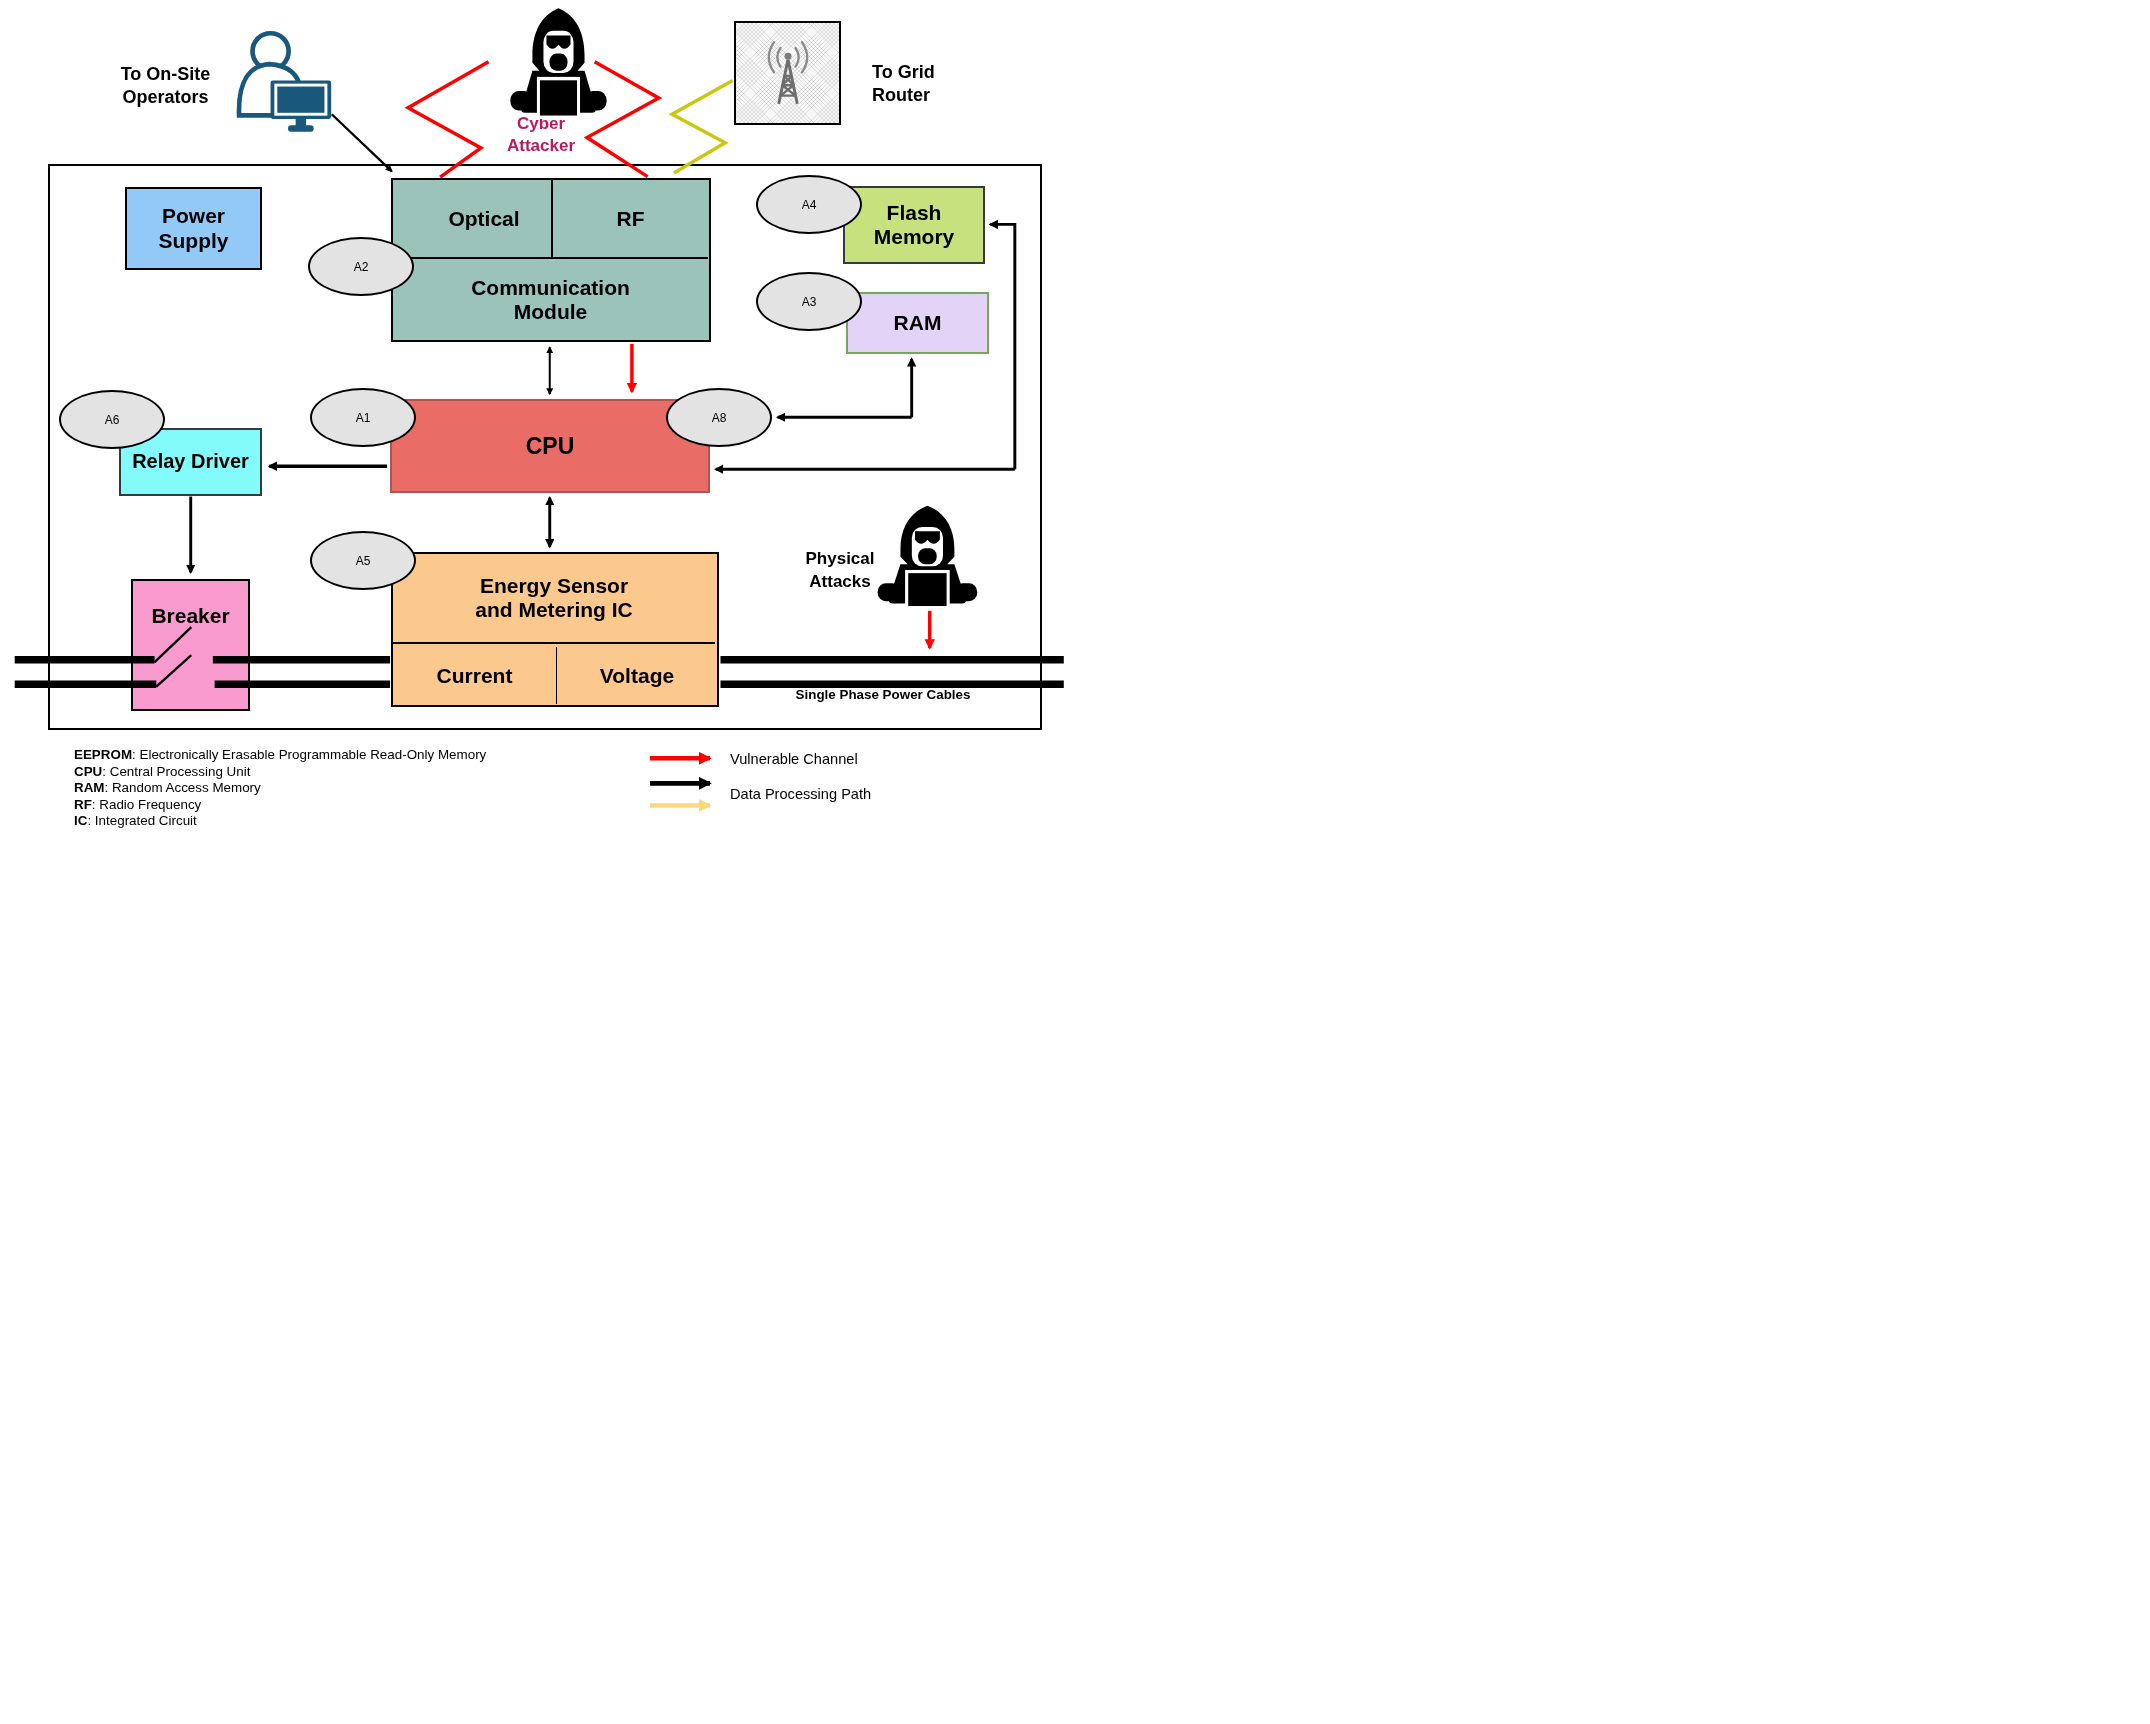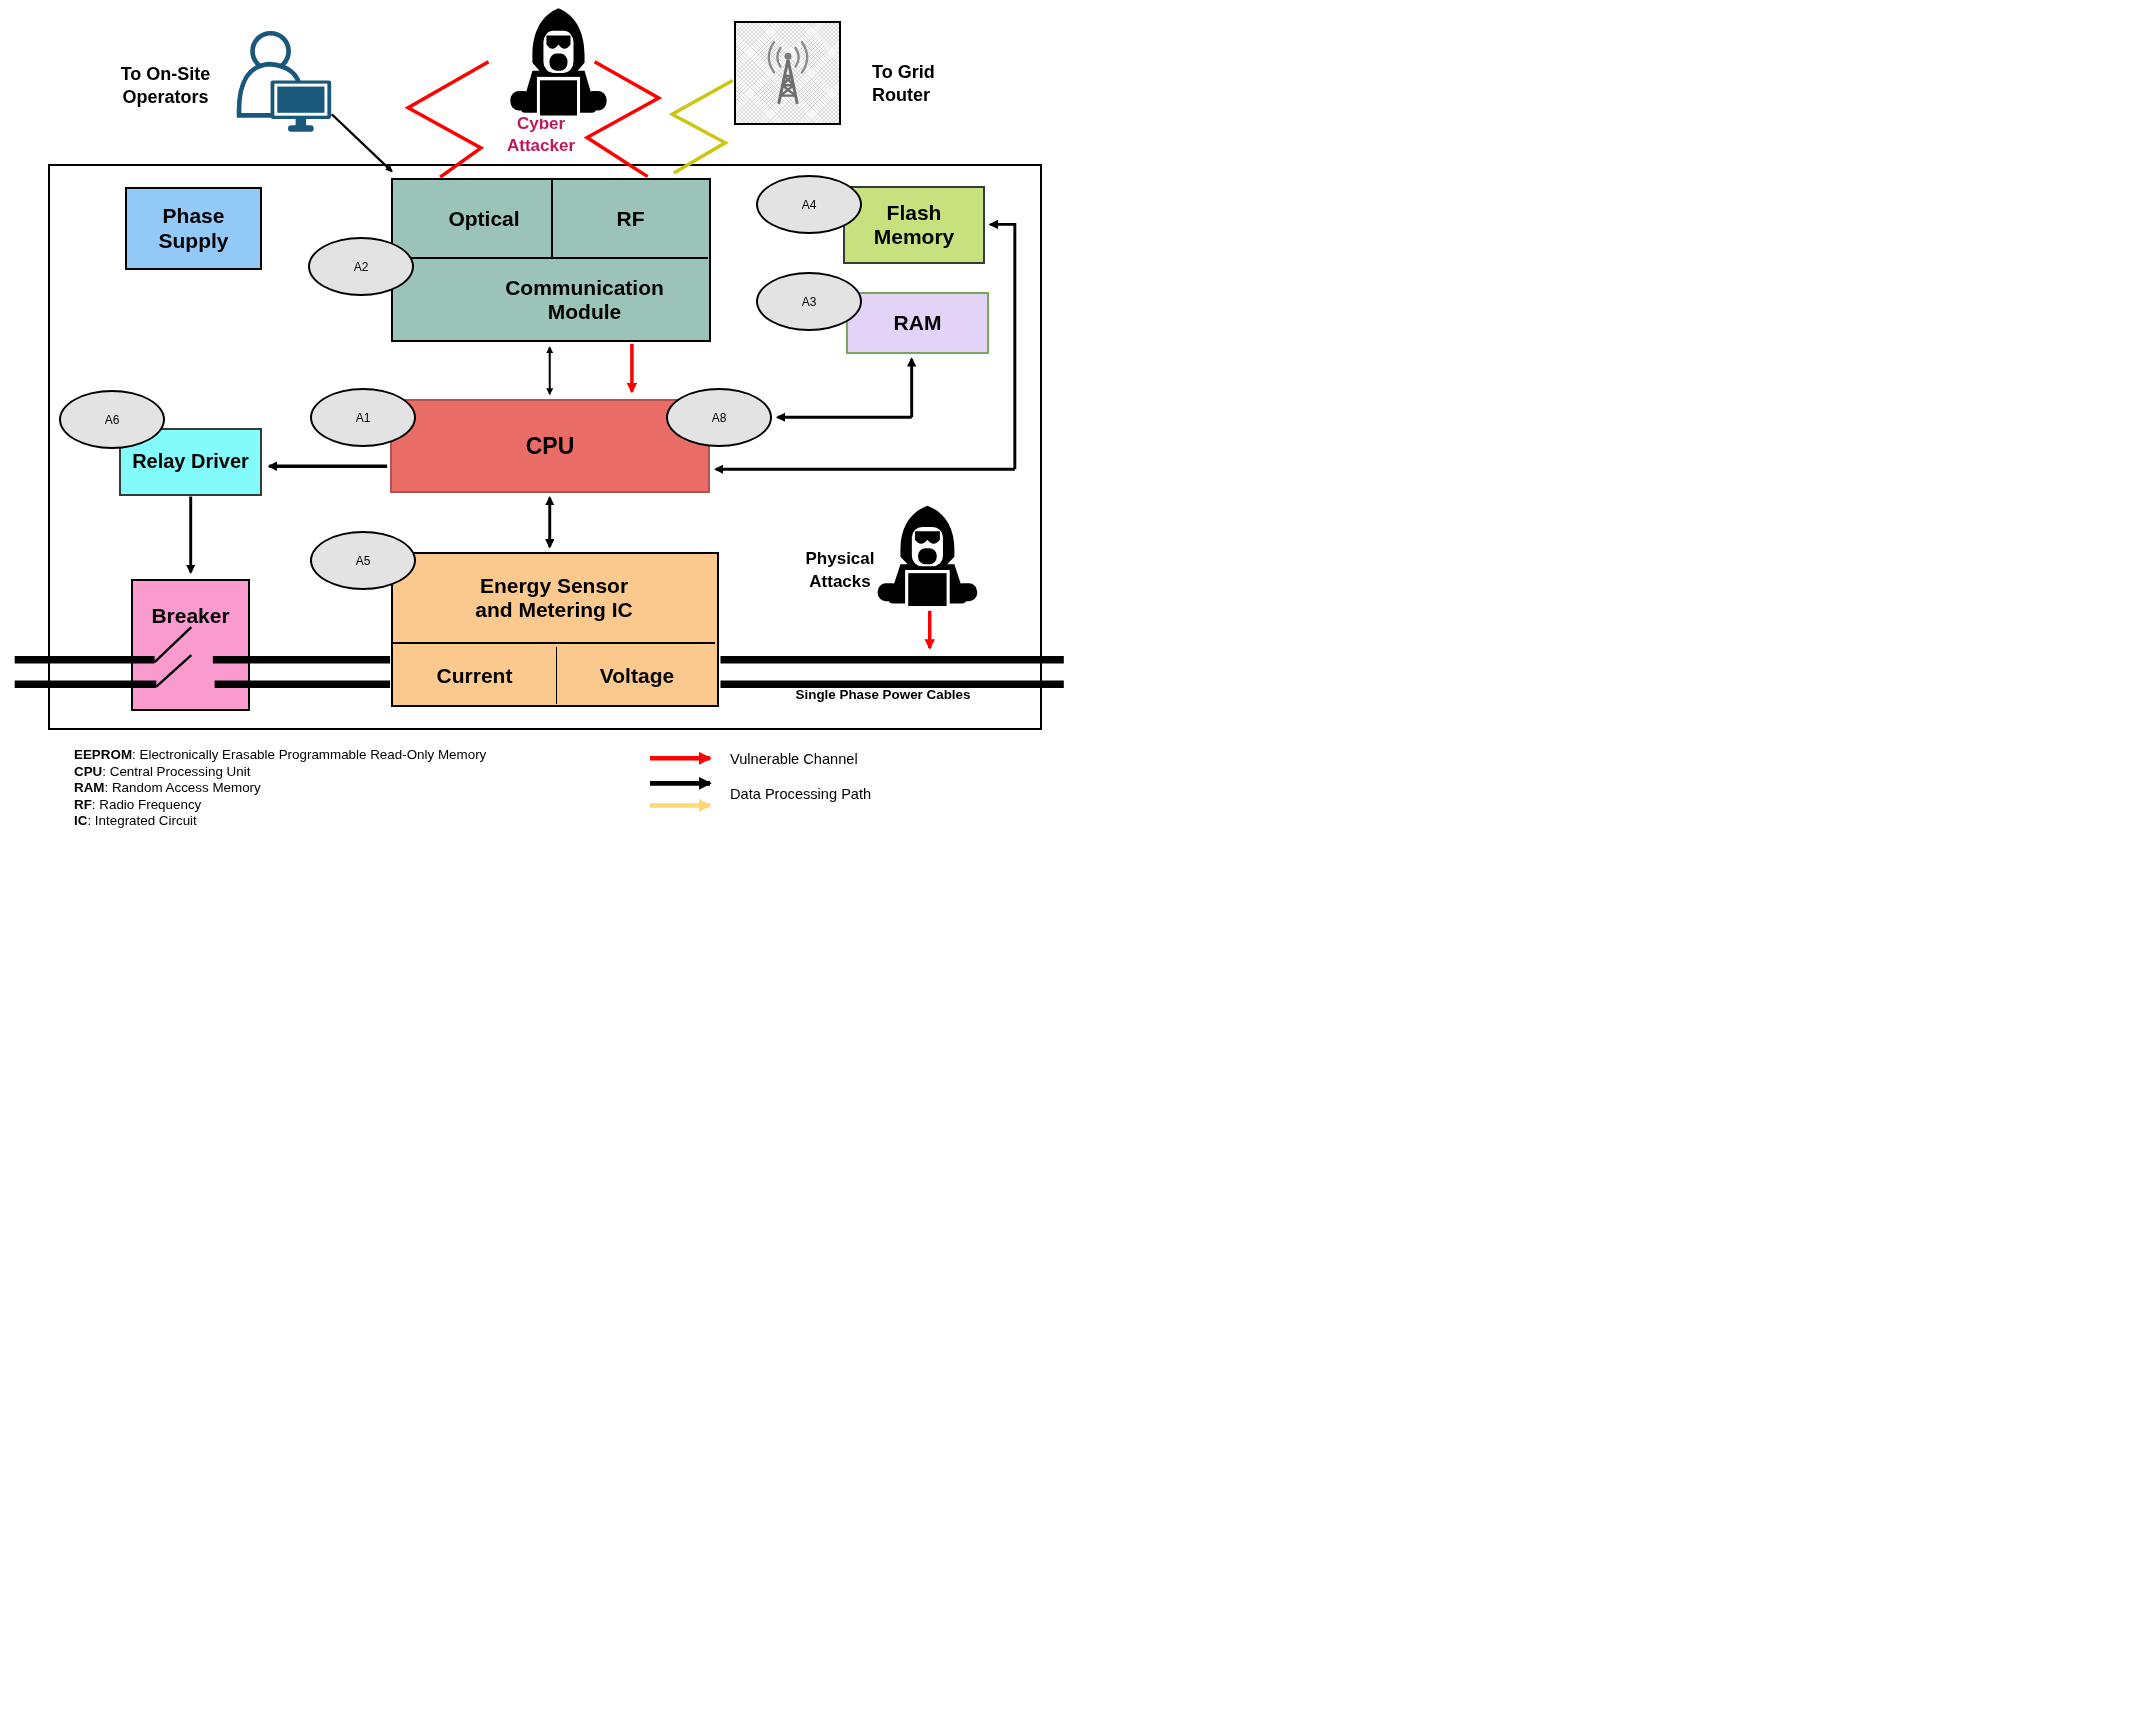--- a/index.html
+++ b/index.html
@@ -58,33 +58,33 @@
       <path d="M31 12 Q13 38 31 64" stroke="#8a8a8a" stroke-width="4" fill="none" stroke-linecap="round"></path>
       <path d="M68 22 Q79 38 68 54" stroke="#8a8a8a" stroke-width="4" fill="none" stroke-linecap="round"></path>
       <path d="M79 12 Q97 38 79 64" stroke="#8a8a8a" stroke-width="4" fill="none" stroke-linecap="round"></path>
     </svg>
   </div>
 
   <div class="abs" style="left:48px;top:164px;width:994px;height:566px;border:2.9px solid #000;box-sizing:border-box;"></div>
 
   <div class="box b-black" style="left:125px;top:187px;width:137px;height:83px;background:#92c9f7;">
     <div>
-      <span style="display:block">Phase</span>
+      <span style="display:block">Power</span>
       <span style="display:block">Supply</span>
     </div>
   </div>
 
   <div class="abs" style="left:391px;top:178px;width:320px;height:164px;background:#9cc3b9;border:2.3px solid #000;box-sizing:border-box;">
     <div class="cell" style="left:0;top:0;width:160px;height:79px;border-right:2.3px solid #000;border-bottom:2.3px solid #000;padding-left:24px;">
       <span>Optical</span>
     </div>
     <div class="cell" style="left:160px;top:0;width:155px;height:79px;border-bottom:2.3px solid #000;">
       <span>RF</span>
     </div>
-    <div class="cell" style="left:0;top:79px;width:315px;height:81px;flex-direction:column;margin-left:34px;">
+    <div class="cell" style="left:0;top:79px;width:315px;height:81px;flex-direction:column;">
       <span>Communication</span>
       <span>Module</span>
     </div>
   </div>
 
   <div class="box b-dark" style="left:843px;top:186px;width:142px;height:78px;background:#c6e17d;">
     <div>
       <span style="display:block">Flash</span>
       <span style="display:block">Memory</span>
     </div>

